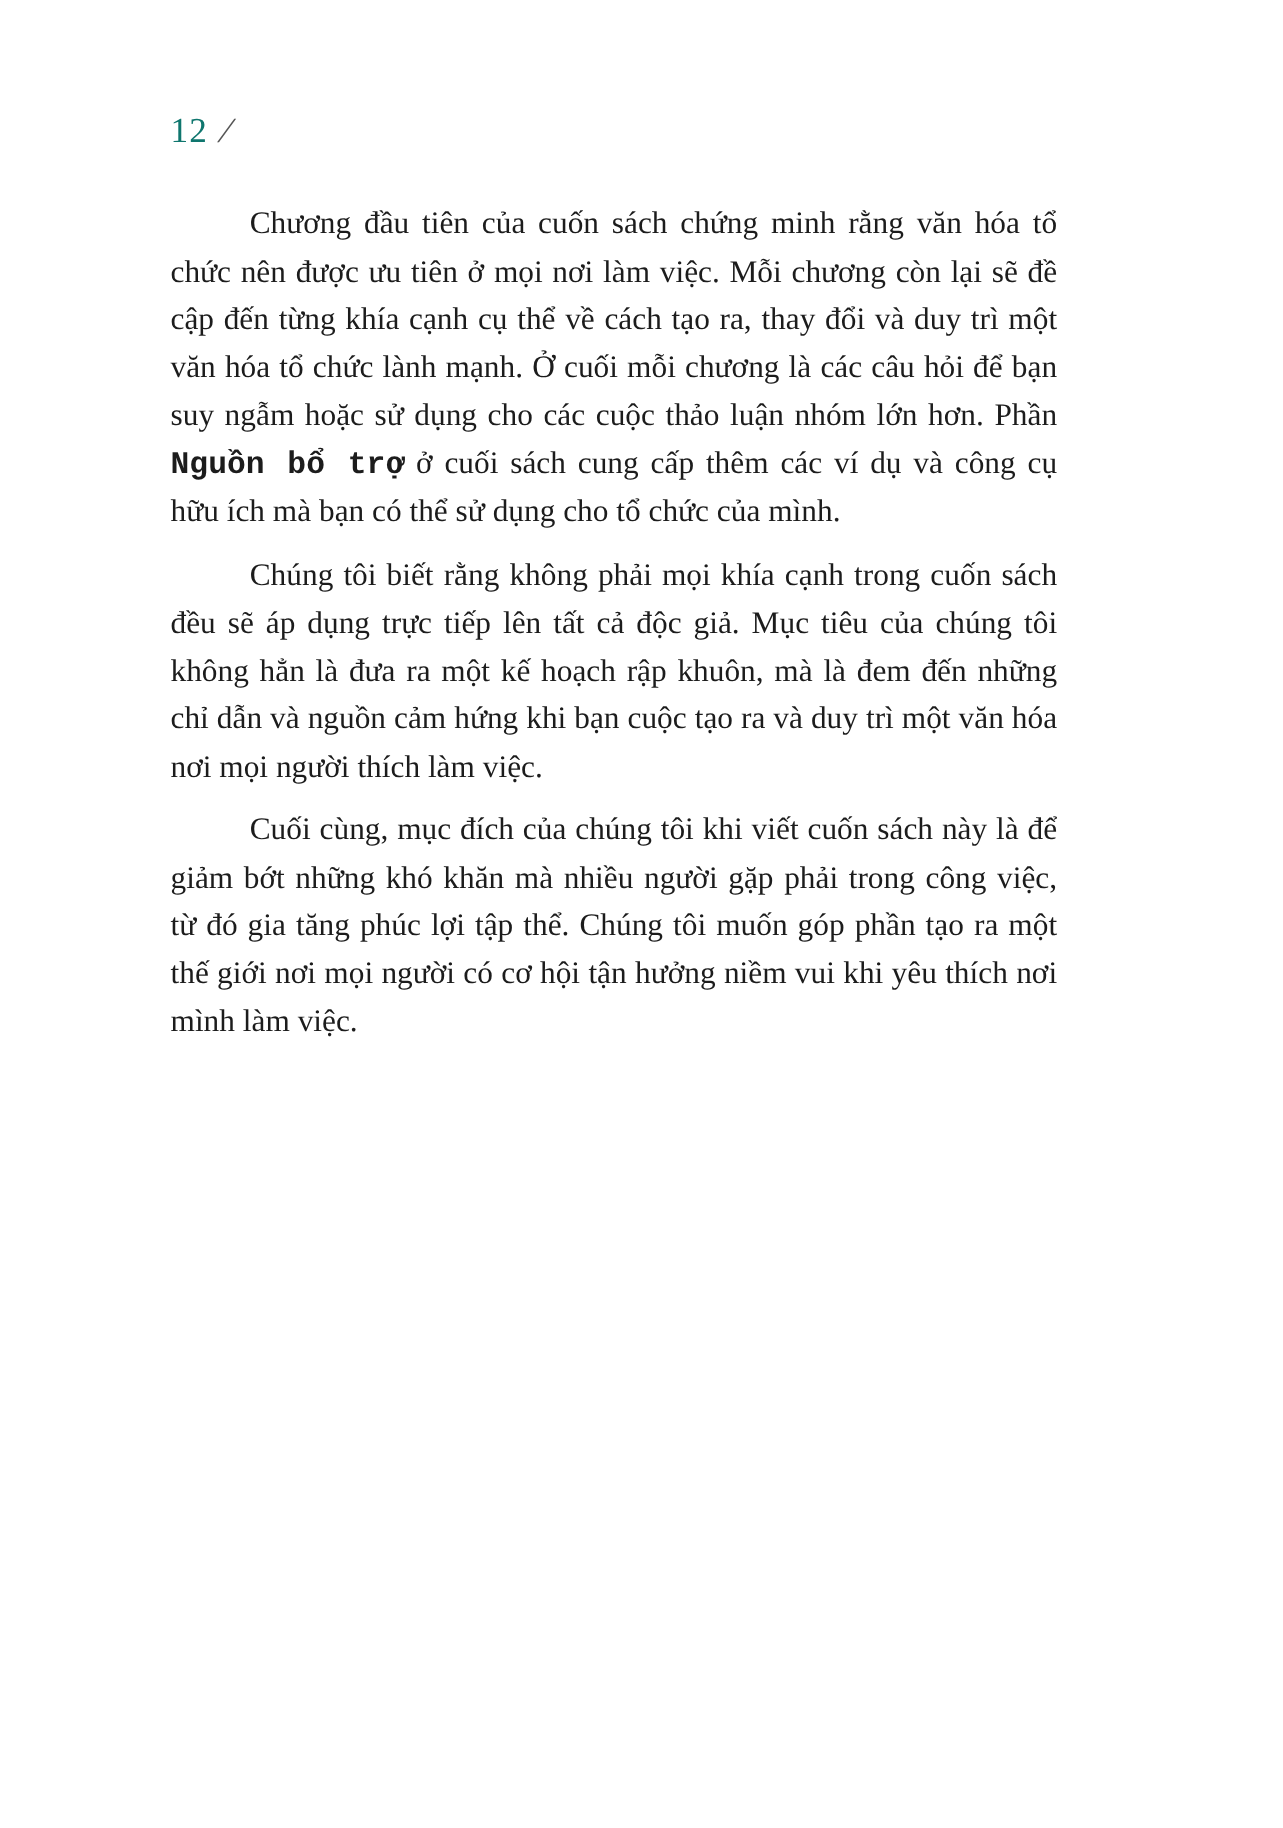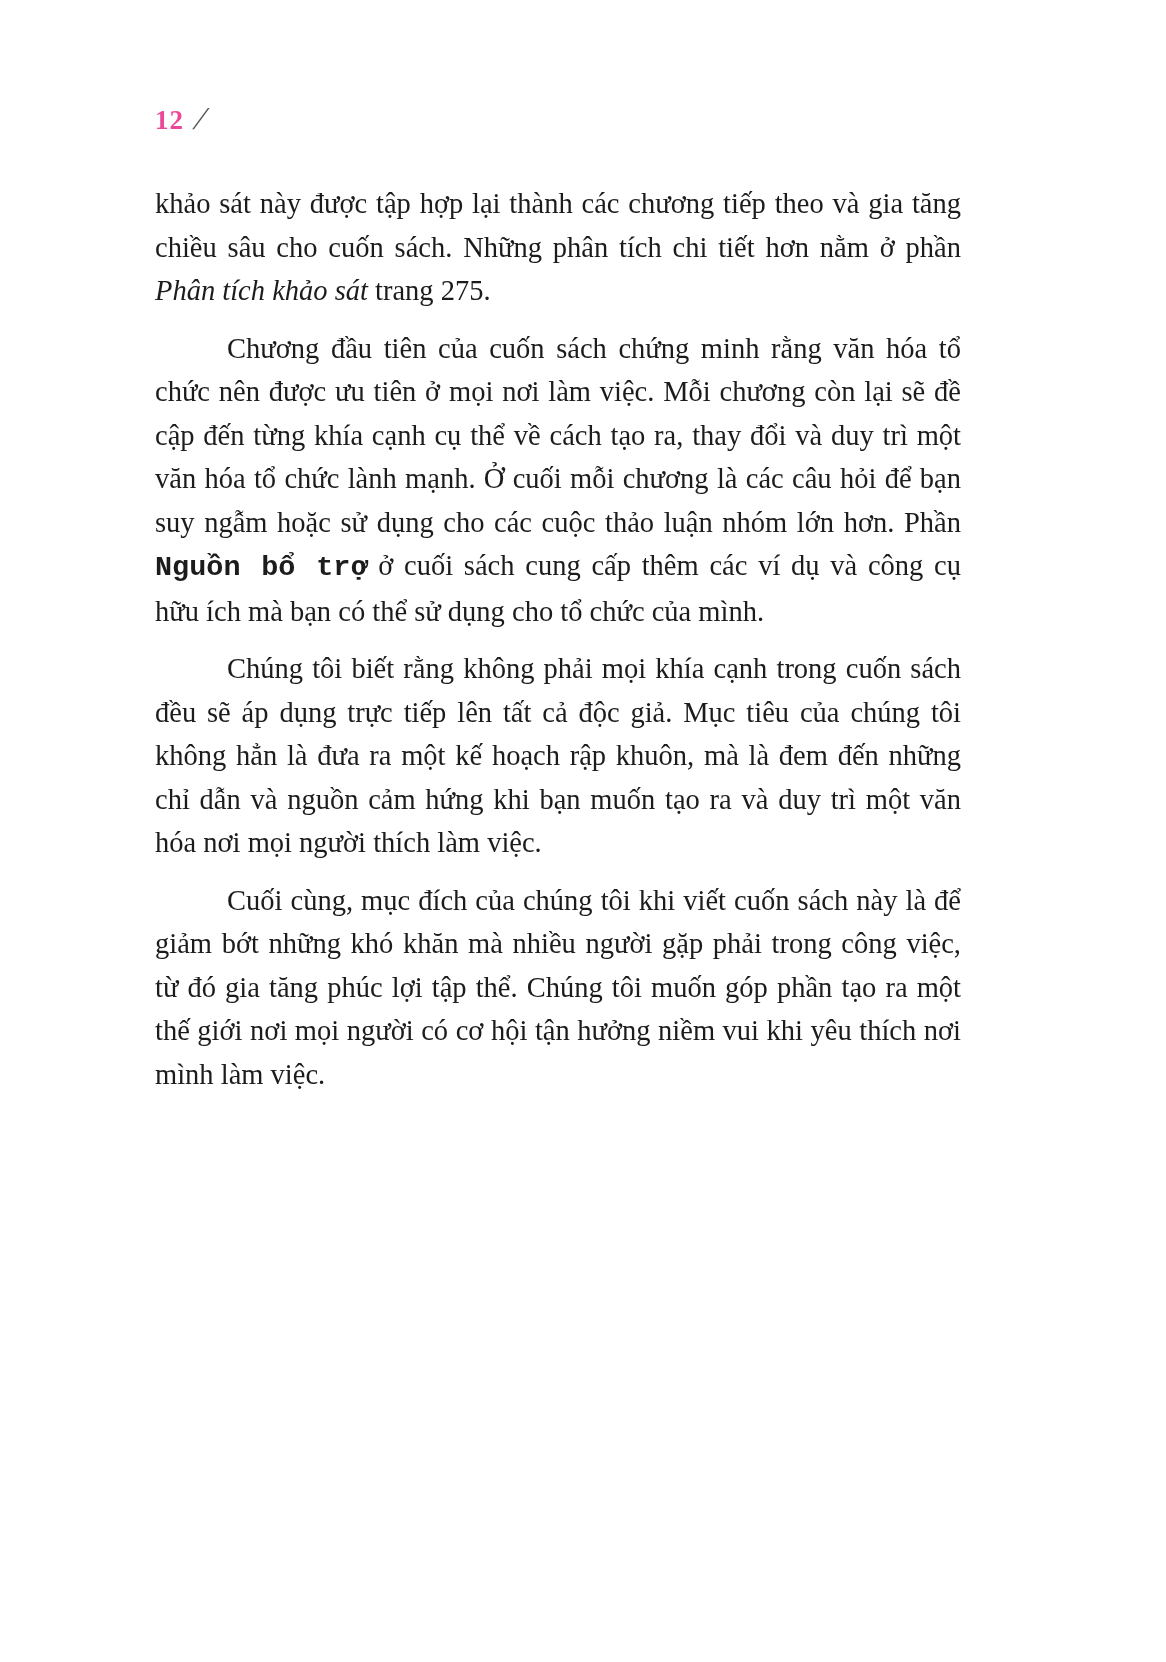--- a/index.html
+++ b/index.html
@@ -23,24 +23,24 @@
   }
   .page-header {
     position: absolute;
     top: 100px;
     left: 155px;
     display: flex;
     align-items: baseline;
     gap: 12px;
   }
   .page-number {
-    font-size: 27px;
-    font-weight: bold;
+    font-size: 32px;
+    font-weight: normal;
     letter-spacing: 1px;
-    color: #ec4899;
+    color: #0f766e;
   }
   .slash {
     font-size: 32px;
     font-style: italic;
     color: #555555;
     transform: skewX(-12deg);
     display: inline-block;
   }
   .body-text {
     position: absolute;
@@ -71,23 +71,22 @@
 
 <div class="page">
 
   <div class="page-header">
     <span class="page-number">12</span>
       <span class="slash">/</span>
   </div>
 
   <div class="body-text">
 
-    <p class="para"><span>khảo sát này được tập hợp lại thành các chương tiếp theo và gia tăng chiều sâu cho cuốn sách. Những phân tích chi tiết hơn nằm ở phần </span><span class="seg-italic">Phân tích khảo sát</span><span> trang 275.</span></p>
 
     <p class="para indent"><span>Chương đầu tiên của cuốn sách chứng minh rằng văn hóa tổ chức nên được ưu tiên ở mọi nơi làm việc. Mỗi chương còn lại sẽ đề cập đến từng khía cạnh cụ thể về cách tạo ra, thay đổi và duy trì một văn hóa tổ chức lành mạnh. Ở cuối mỗi chương là các câu hỏi để bạn suy ngẫm hoặc sử dụng cho các cuộc thảo luận nhóm lớn hơn. Phần </span><span class="seg-bold">Nguồn bổ trợ</span><span> ở cuối sách cung cấp thêm các ví dụ và công cụ hữu ích mà bạn có thể sử dụng cho tổ chức của mình.</span></p>
 
-    <p class="para indent"><span>Chúng tôi biết rằng không phải mọi khía cạnh trong cuốn sách đều sẽ áp dụng trực tiếp lên tất cả độc giả. Mục tiêu của chúng tôi không hẳn là đưa ra một kế hoạch rập khuôn, mà là đem đến những chỉ dẫn và nguồn cảm hứng khi bạn muốn tạo ra và duy trì một văn hóa nơi mọi người thích làm việc.</span></p>
+    <p class="para indent"><span>Chúng tôi biết rằng không phải mọi khía cạnh trong cuốn sách đều sẽ áp dụng trực tiếp lên tất cả độc giả. Mục tiêu của chúng tôi không hẳn là đưa ra một kế hoạch rập khuôn, mà là đem đến những chỉ dẫn và nguồn cảm hứng khi bạn cuộc tạo ra và duy trì một văn hóa nơi mọi người thích làm việc.</span></p>
 
     <p class="para indent"><span>Cuối cùng, mục đích của chúng tôi khi viết cuốn sách này là để giảm bớt những khó khăn mà nhiều người gặp phải trong công việc, từ đó gia tăng phúc lợi tập thể. Chúng tôi muốn góp phần tạo ra một thế giới nơi mọi người có cơ hội tận hưởng niềm vui khi yêu thích nơi mình làm việc.</span></p>
 
   </div>
 
 </div>
 
 </body></html>

